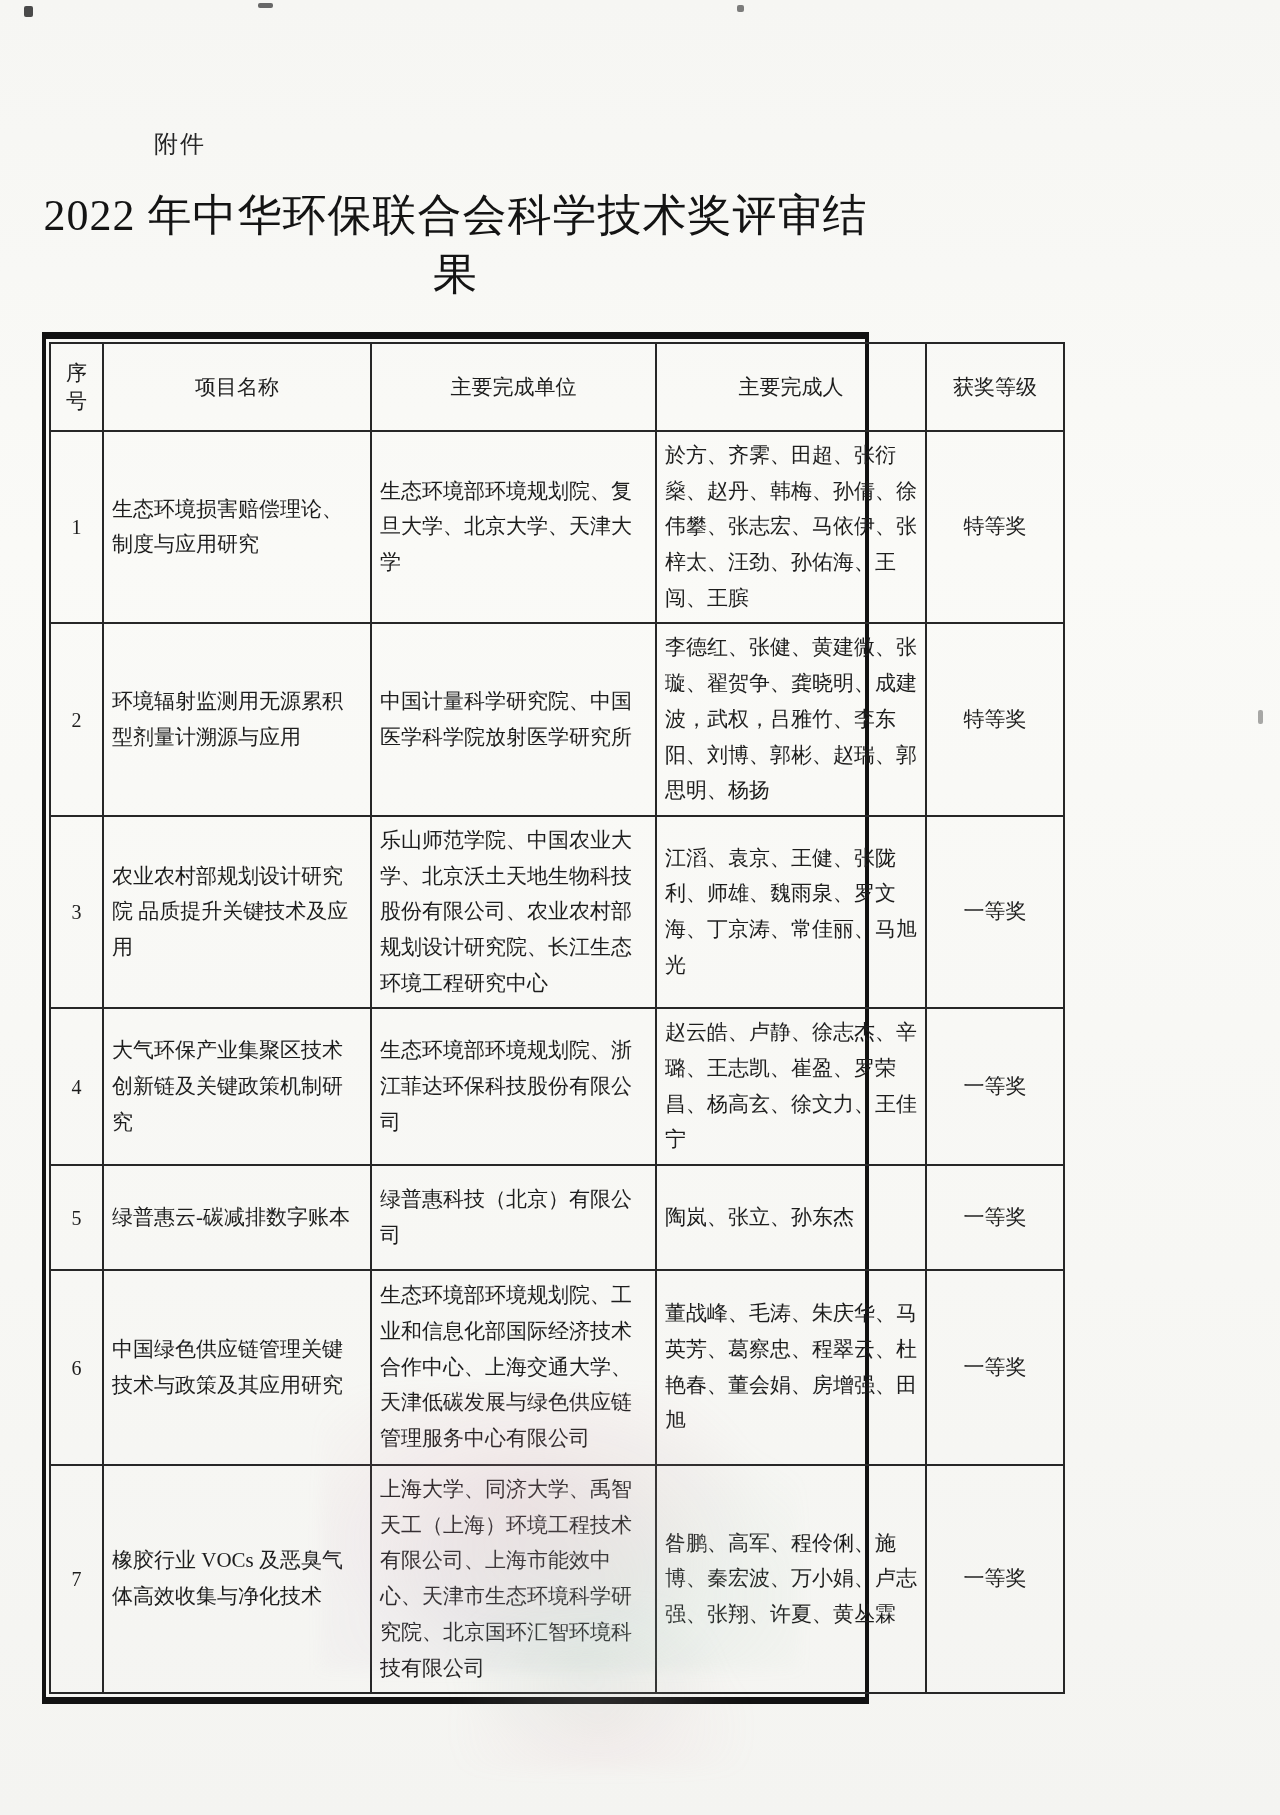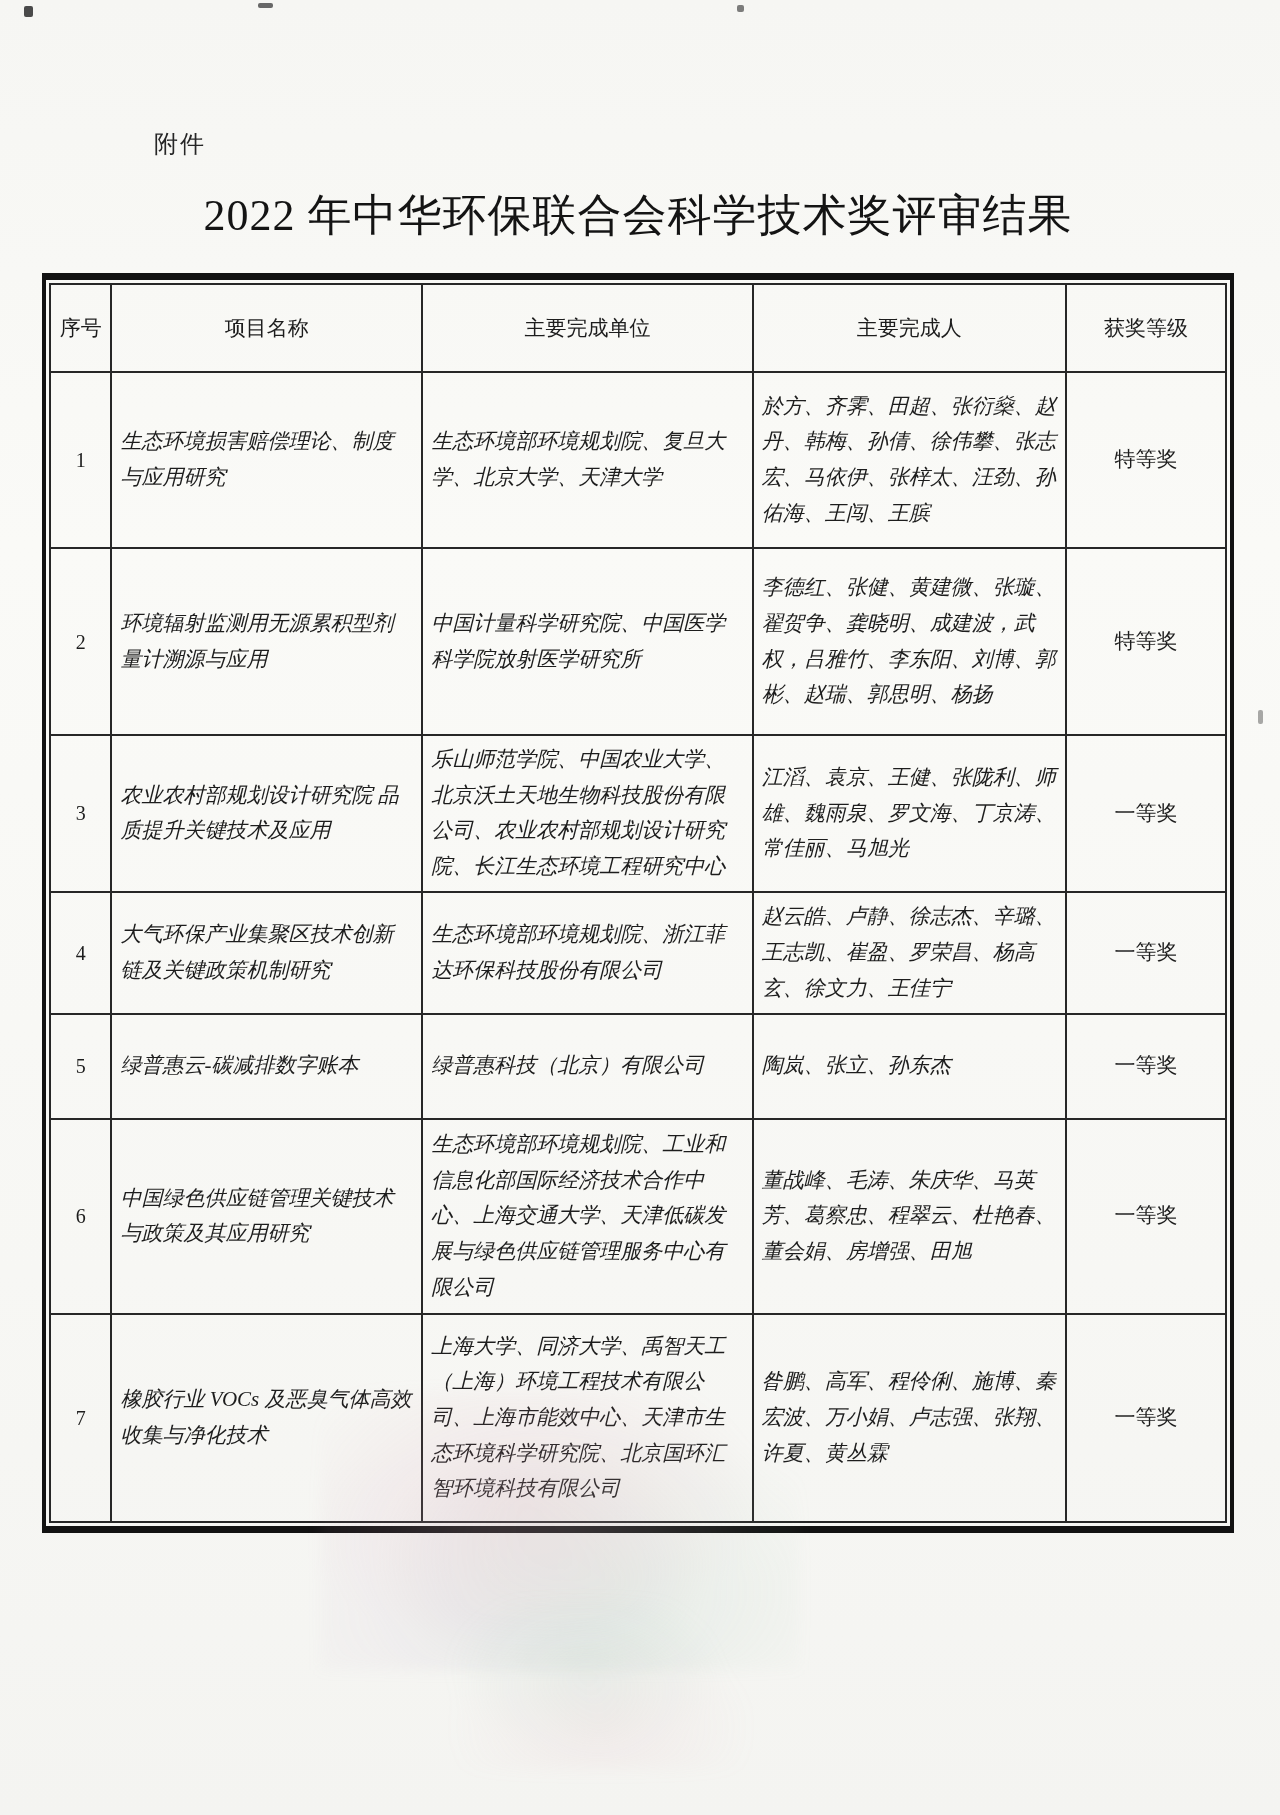--- a/index.html
+++ b/index.html
@@ -4,21 +4,21 @@
 <style>
   html,body{margin:0;padding:0;}
   body{
     width:1280px;height:1815px;
     background:linear-gradient(180deg,#f6f6f3 0%,#fafaf7 30%,#f7f7f4 70%,#f4f4f1 100%);
     font-family:"Liberation Serif","DejaVu Serif",serif;
     color:#1e1e1e;
     position:relative;
     overflow:hidden;
   }
-  .content{width:1192px;margin-left:42px;position:relative;}
+  .content{width:827px;margin-left:42px;position:relative;}
   .attachment{
     margin:0;padding-top:128px;padding-left:112px;
     font-size:24px;color:#262626;letter-spacing:2px;
   }
   .title{
     margin:26px 0 0 0;text-align:center;
     font-size:44px;font-weight:normal;color:#141414;
     letter-spacing:1px;
   }
   .subtitle{
@@ -40,21 +40,21 @@
     line-height:1.7;
     color:#1d1d1d;
     vertical-align:middle;
     word-break:break-all;
     overflow:hidden;
   }
   thead tr{height:88px;}
   th{font-weight:normal;text-align:center;line-height:1.35;}
   .td-no{text-align:center;font-size:20px;}
   .td-award{text-align:center;}
-  .td-project,.td-units,.td-people{text-align:left;font-style:italic;}
+  .td-project,.td-units,.td-people{text-align:left;}
   
   .speck{position:absolute;background:#2c2c2c;border-radius:2px;}
   .speck.s1{left:24px;top:6px;width:9px;height:11px;opacity:.85;}
   .speck.s2{left:258px;top:3px;width:15px;height:5px;opacity:.7;}
   .speck.s3{left:737px;top:5px;width:7px;height:7px;opacity:.6;}
   .speck.s4{left:1258px;top:710px;width:5px;height:14px;opacity:.4;}
   .watermark{
     position:absolute;left:320px;top:1390px;width:480px;height:280px;
     background:
       radial-gradient(ellipse at 42% 38%, rgba(214,148,168,0.16), transparent 62%),

